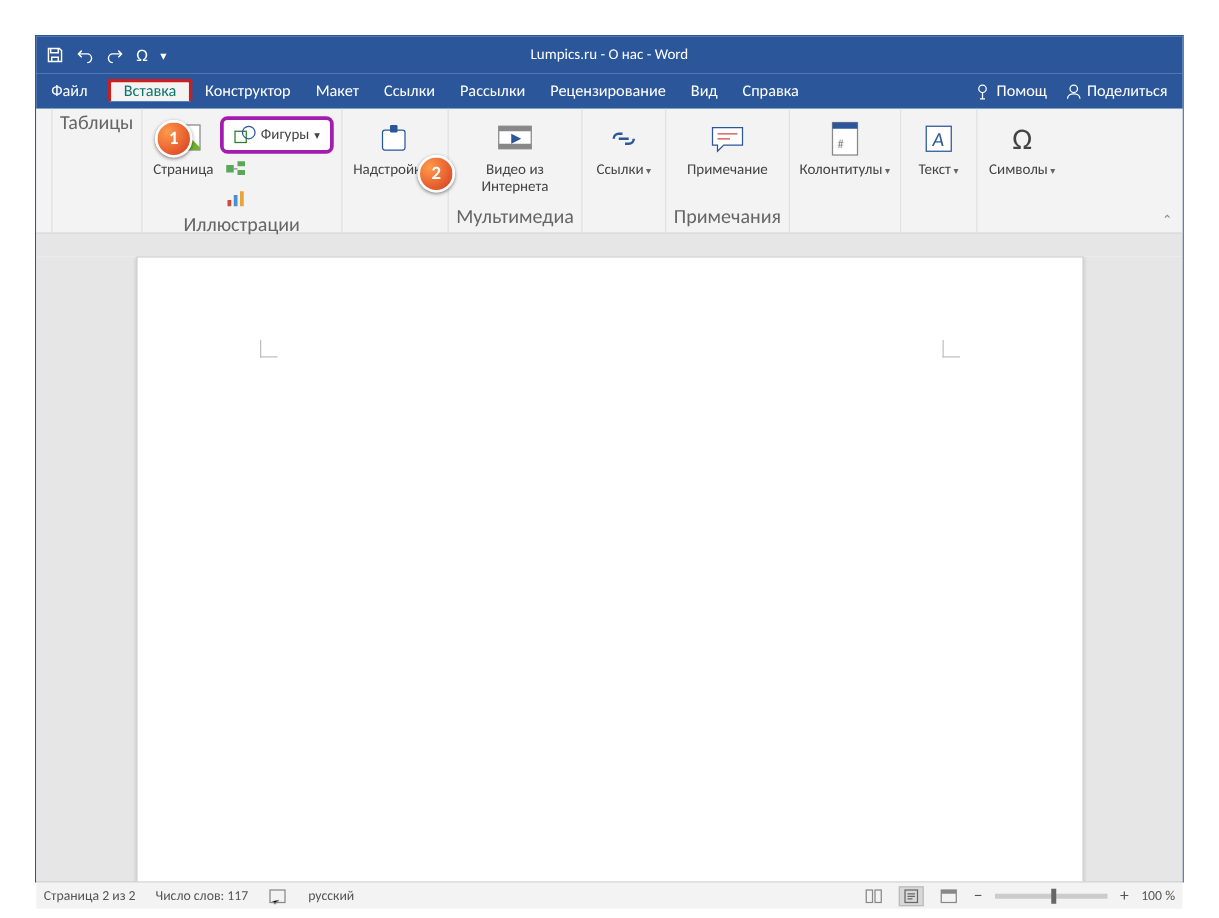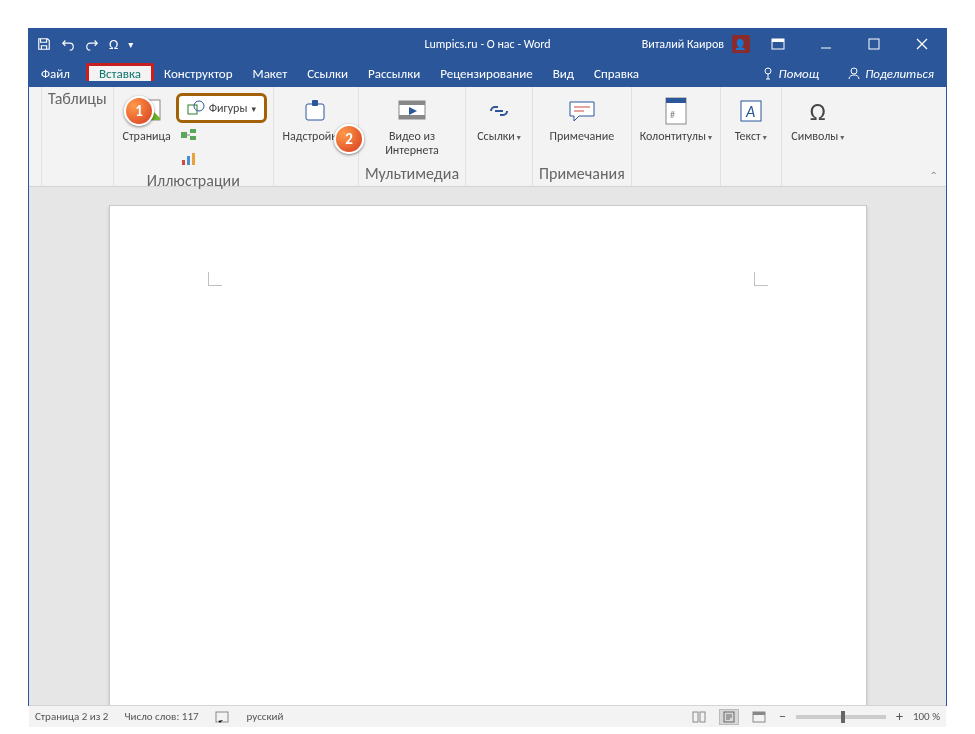--- a/index.html
+++ b/index.html
@@ -10,33 +10,33 @@
 .qat { display: flex; align-items: center; gap: 10px; padding-left: 8px; }
 .qat span, .qat svg { color: #fff; font-size: 14px; }
 .title-center { position: absolute; left: 50%; transform: translateX(-50%); white-space: nowrap; }
 .title-right { margin-left: auto; display: flex; align-items: center; gap: 8px; padding-right: 4px; }
 .avatar { width: 18px; height: 18px; background: #8b2c2c; border-radius: 2px; display:flex; align-items:center; justify-content:center; font-size:10px;}
 .winbtn { width: 40px; height: 30px; display: flex; align-items: center; justify-content: center; }
 
 .tabbar { height: 28px; background: #2b579a; display: flex; align-items: center; color: #fff; font-size: 13px; padding: 0 2px; }
 .tab { padding: 0 10px; display: flex; align-items: center; cursor: pointer; white-space: nowrap; }
 .tab.active { background: #f3f3f3; color: #0f766e; border-radius: 2px 2px 0 0; border: 3px solid #c82020; border-bottom: none; margin-top:-2px;}
-.tabbar-right { margin-left: auto; display: flex; align-items: center; gap: 28px; padding-right: 10px; font-style: italic; }
+.tabbar-right { margin-left: auto; display: flex; align-items: center; gap: 14px; padding-right: 10px; }
 .tabbar-right span { display:flex; align-items:center; gap:4px; }
 
 .ribbon { height: 100px; background: #f3f3f3; border-bottom: 1px solid #d4d4d4; display: flex; position: relative; }
 .group { border-right: 1px solid #e1e1e1; display: flex; flex-direction: column; align-items: center; padding: 2px 6px 0; }
 .group-body { flex: 1; display: flex; align-items: flex-start; gap: 2px; padding-top: 2px; }
 .group-label { font-size: 16px; color: #666; text-align: center; padding-bottom: 3px; width: 100%; }
 .bigbtn { display: flex; flex-direction: column; align-items: center; width: 60px; cursor: pointer; padding-top: 4px; }
 .bigbtn .ico { width: 32px; height: 32px; display:flex; align-items:center; justify-content:center; font-size:22px; }
 .bigbtn .lbl { font-size: 12px; color: #444; text-align: center; line-height: 1.2; margin-top: 2px; }
 .dropdown-caret::after { content: "▾"; font-size: 8px; color: #666; margin-left: 2px; }
 .smallbtn { display: flex; align-items: center; height: 24px; padding: 0 6px 0 4px; font-size: 12px; color: #444; cursor: pointer; gap:4px; }
-.shapes-btn { border: 3px solid #a16207; border-radius: 6px; background: #fff; height: 30px; padding: 2px 8px; display:flex; align-items:center; gap:4px; font-size:12px; color:#444;}
+.shapes-btn { border: 3px solid #a21caf; border-radius: 6px; background: #fff; height: 30px; padding: 2px 8px; display:flex; align-items:center; gap:4px; font-size:12px; color:#444;}
 .small-stack { display: flex; flex-direction: column; gap: 0; }
 .sico { width: 18px; height:18px; display:inline-flex; align-items:center; justify-content:center; }
 
 .collapse { position: absolute; right: 8px; bottom: 4px; font-size: 10px; color: #888; cursor: pointer; }
 
 .docarea { height: 500px; background: #e6e6e6; display:flex; justify-content:center; overflow:hidden; }
 .rulerspace { height: 18px; background:#e6e6e6;}
 .page { width: 758px; height: 540px; background: #fff; border: 1px solid #c8c8c8; box-shadow: 0 1px 3px rgba(0,0,0,.15); margin-top:0; position:relative;}
 .margin-mark-l { position:absolute; left:98px; top:66px; width:14px; height:14px; border-right:1px solid #c0c0c0; border-top:1px solid #c0c0c0; transform: rotate(180deg);}
 .margin-mark-r { position:absolute; right:98px; top:66px; width:14px; height:14px; border-left:1px solid #c0c0c0; border-top:1px solid #c0c0c0; transform: scaleX(-1) rotate(180deg);}
@@ -71,45 +71,20 @@
         </span>
       <span>
           <svg width="14" height="14" viewBox="0 0 16 16">
             <path fill="none" stroke="#fff" stroke-width="1.3" d="M11 4l3 3-3 3 M14 7H6a4 4 0 0 0 0 8"></path>
           </svg>
         </span>
       <span>Ω</span>
       <span style="font-size:10px;">▾</span>
     </div>
     <div class="title-center">Lumpics.ru - О нас  -  Word</div>
-    <div class="title-right">
-      <span>Виталий Каиров</span>
-      <span class="avatar">👤</span>
-      <span class="winbtn">
-          <svg width="14" height="12">
-            <rect x="1" y="1" width="12" height="10" fill="none" stroke="#fff"></rect>
-            <rect x="1" y="1" width="12" height="3" fill="#fff"></rect>
-          </svg>
-        </span>
-      <span class="winbtn">
-          <svg width="12" height="12">
-            <path stroke="#fff" d="M1 10h10"></path>
-          </svg>
-        </span>
-      <span class="winbtn">
-          <svg width="12" height="12">
-            <rect x="1" y="1" width="10" height="10" fill="none" stroke="#fff"></rect>
-          </svg>
-        </span>
-      <span class="winbtn">
-          <svg width="12" height="12">
-            <path stroke="#fff" stroke-width="1.3" d="M1 1l10 10M11 1L1 11"></path>
-          </svg>
-        </span>
-    </div>
   </div>
 
   <div class="tabbar">
     <div class="tab">Файл</div>
     <div style="width:6px"></div>
     <div class="tab active">Вставка</div>
     <div class="tab">Конструктор</div>
     <div class="tab">Макет</div>
     <div class="tab">Ссылки</div>
     <div class="tab">Рассылки</div>

